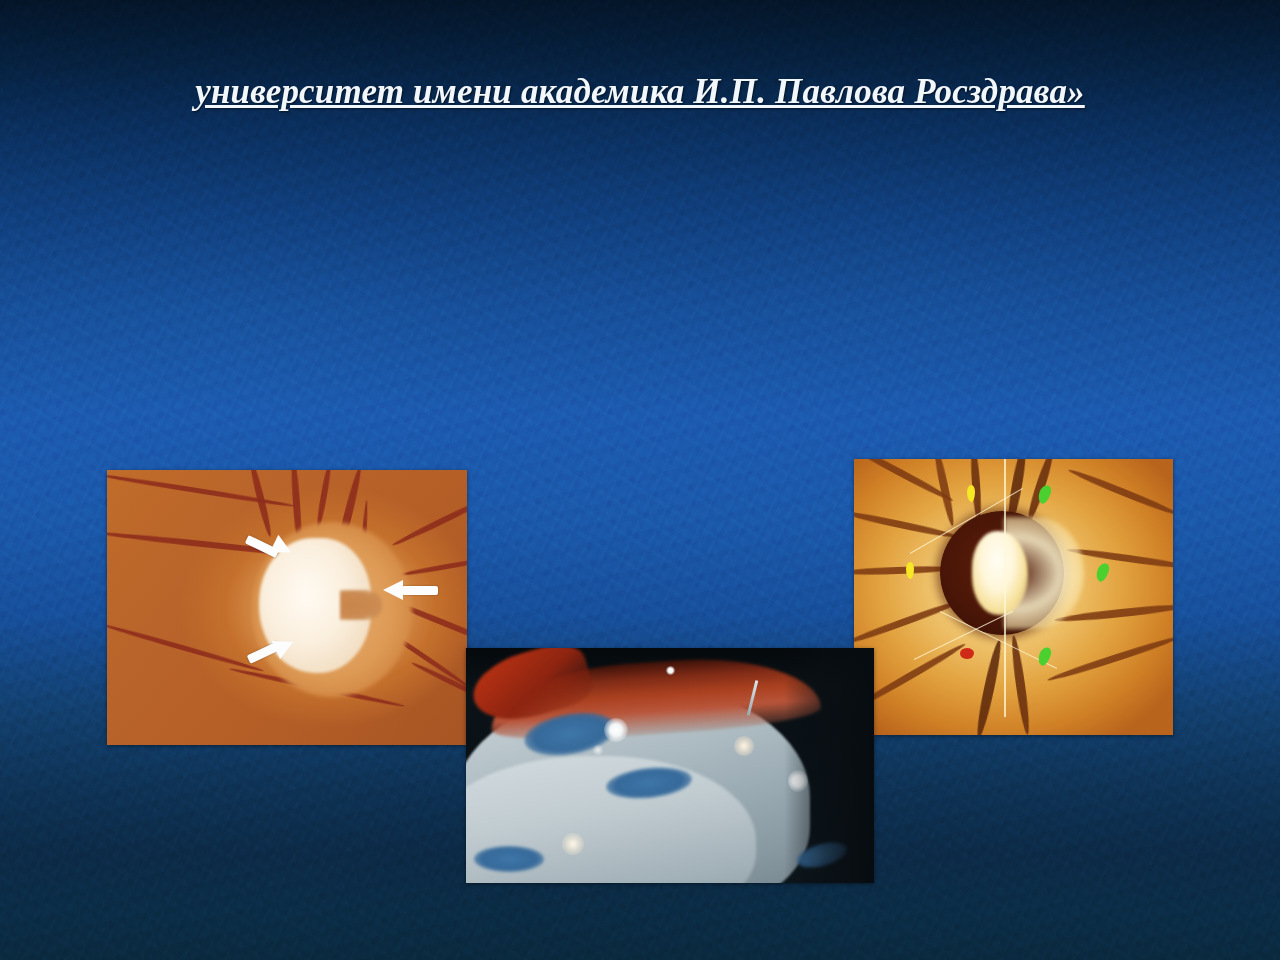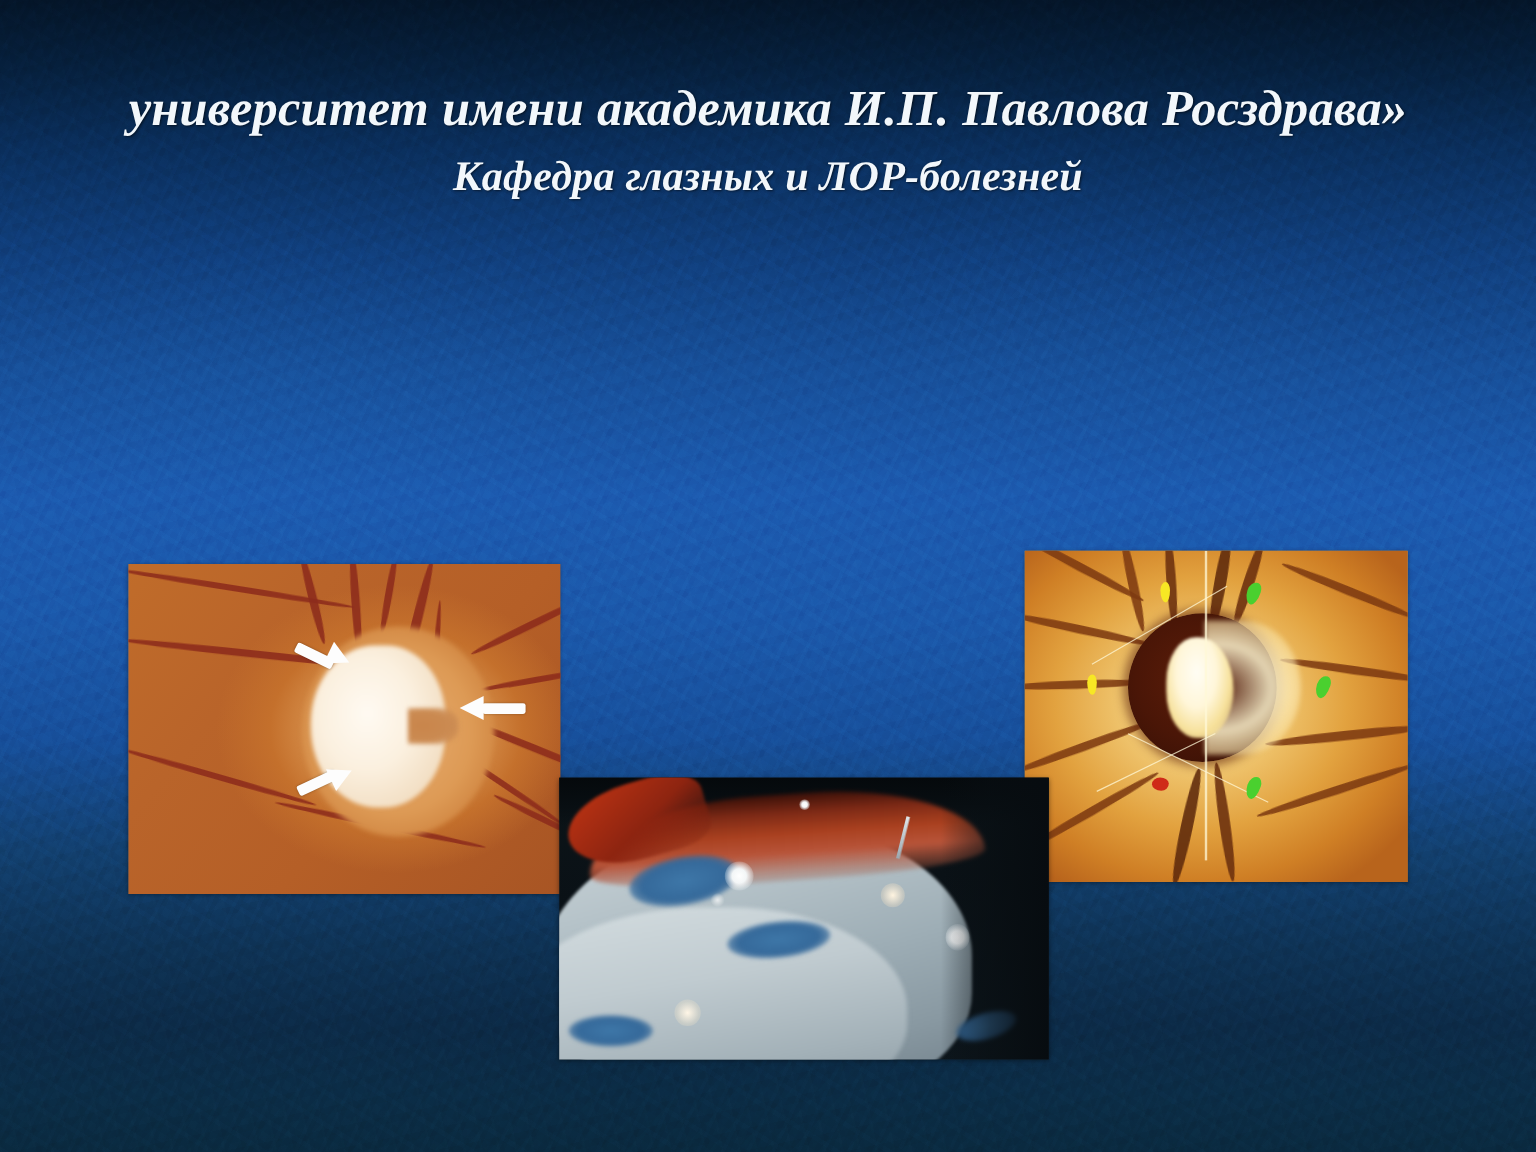--- a/index.html
+++ b/index.html
@@ -78,21 +78,21 @@
     font-weight: bold;
     font-style: italic;
     font-size: 35px;
     line-height: 55px;
     letter-spacing: .2px;
     text-shadow: 1px 1px 2px rgba(0,0,0,.55);
     padding: 0 52px;
   }
   .header .ln { display: block; white-space: nowrap; }
   .header .ln1 { font-size: 35px; }
-  .header .ln2 { font-size: 42px; }
+  .header .ln2 { font-size: 35px; text-decoration: underline; }
   .header .ln3 { font-size: 35px; }
 
   .main-title {
     position: absolute;
     left: 0; right: 0;
     top: 300px;
     text-align: center;
     color: #f6f09c;
     font-weight: bold;
     font-style: italic;
@@ -293,21 +293,20 @@
 </head>
 <body>
 
 <div id="slide">
   <div class="bg-base"></div>
   <div class="bg-texture"></div>
   <div class="bg-texture2"></div>
 
   <div class="header">
     <span class="ln ln2">университет имени академика И.П. Павлова Росздрава»</span>
-    <span class="ln ln3">Кафедра глазных и ЛОР-болезней</span>
   </div>
 
 
   <div class="photo" id="photo-left">
 
     <div class="fundus-vessel" style="left:-10px; top:18px;  width:200px; height:5px;  transform:rotate(9deg);"></div>
     <div class="fundus-vessel" style="left:-10px; top:72px;  width:230px; height:6px;  transform:rotate(6deg);"></div>
     <div class="fundus-vessel" style="left:150px; top:-12px; width:7px;   height:80px; transform:rotate(-14deg);"></div>
     <div class="fundus-vessel" style="left:186px; top:-14px; width:7px;   height:95px; transform:rotate(-4deg);"></div>
     <div class="fundus-vessel" style="left:214px; top:-10px; width:6px;   height:70px; transform:rotate(10deg);"></div>

